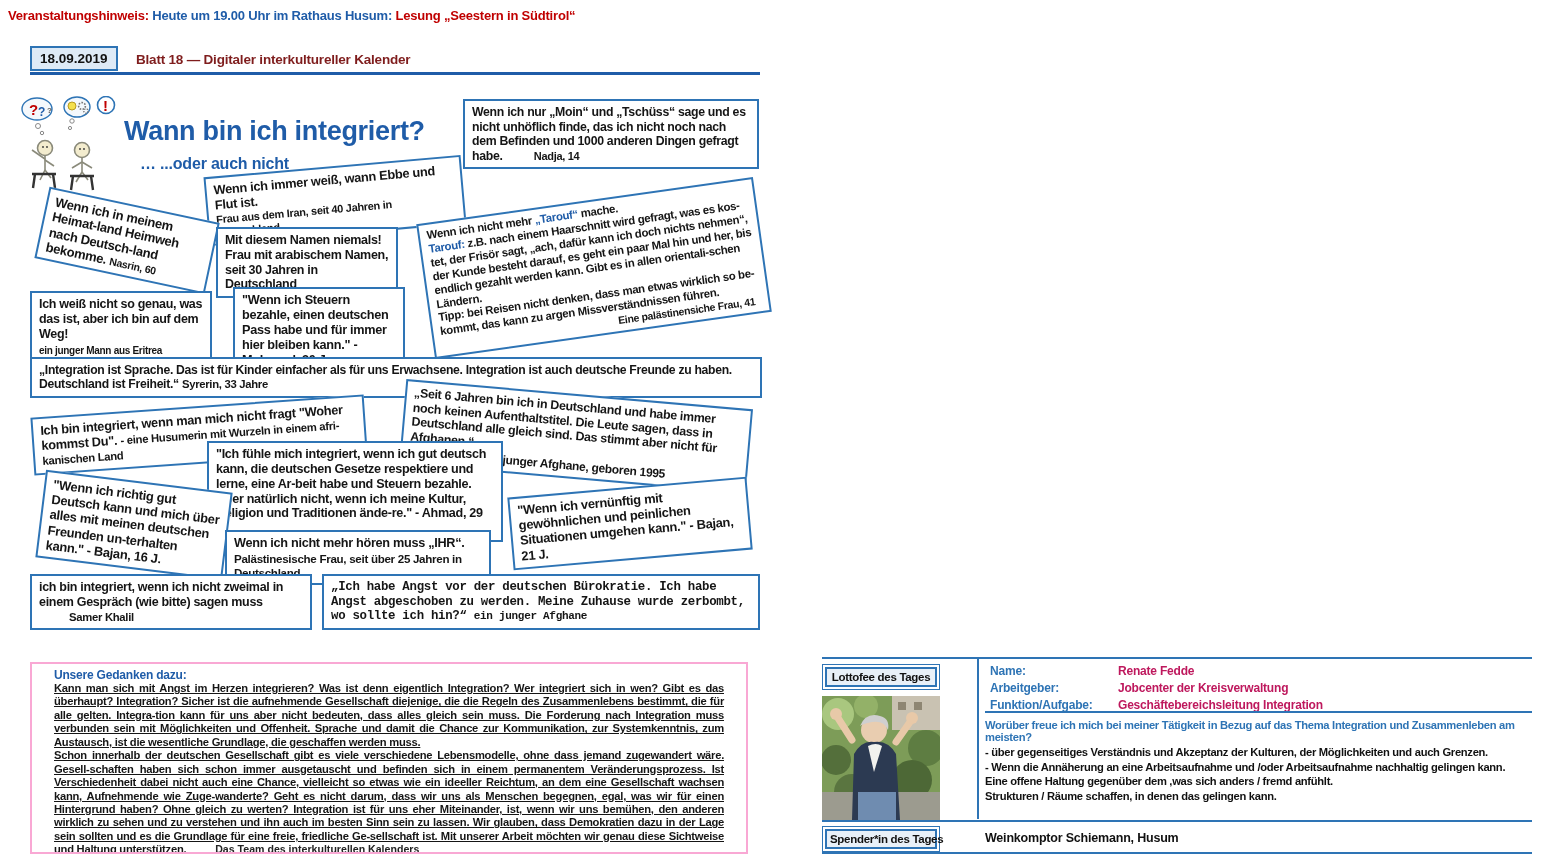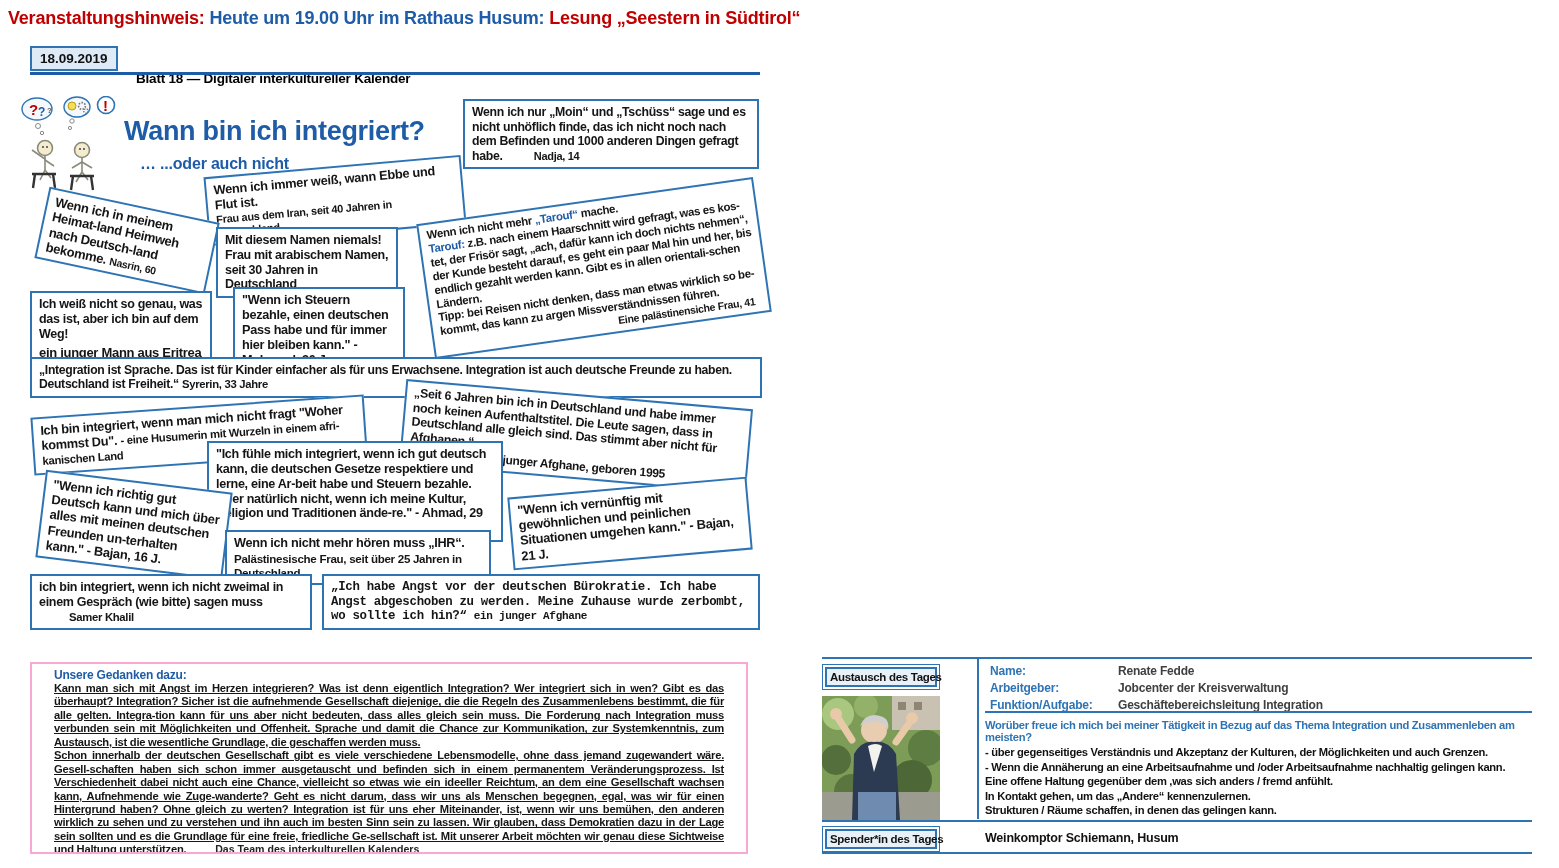--- a/index.html
+++ b/index.html
@@ -1,26 +1,26 @@
 <!DOCTYPE html>
 <html><head>
 <meta charset="utf-8">
 <style>
   * { box-sizing: border-box; margin: 0; padding: 0; }
   html,body { width:1559px; height:868px; background:#ffffff; font-family:"Liberation Sans", sans-serif; }
   #page { position:relative; width:1559px; height:868px; background:#fff; overflow:hidden; }
 
   
-  .banner { position:absolute; left:8px; top:8px; font-size:18px; font-weight:bold; letter-spacing:-0.2px; white-space:nowrap; }
+  .banner { position:absolute; left:8px; top:8px; font-size:13px; font-weight:bold; letter-spacing:-0.2px; white-space:nowrap; }
   .banner .red { color:#C00000; }
   .banner .blue { color:#1F5CA8; }
 
   
   .datebox { position:absolute; left:30px; top:46px; background:#DEEAF6; border:2px solid #2E74B5; padding:3px 8px; font-size:13.5px; font-weight:bold; color:#111; }
-  .sheet-title { position:absolute; left:136px; top:52px; font-size:13.5px; font-weight:bold; color:#000000; letter-spacing:-0.2px;margin-top:19px; }
+  .sheet-title { position:absolute; left:136px; top:52px; font-size:13.5px; font-weight:bold; color:#7f1d1d; letter-spacing:-0.2px; }
   .hline { position:absolute; background:#1F5CA8; height:3px; }
 
   
   .page-title { position:absolute; left:124px; top:116px; font-size:27px; font-weight:bold; color:#1F5CA8; letter-spacing:-0.3px; }
   .page-subtitle { position:absolute; left:140px; top:155px; font-size:16px; font-weight:bold; color:#1F5CA8; letter-spacing:-0.2px; }
 
   .qbox { position:absolute; background:#fff; border:2px solid #2E74B5; padding:4px 7px; font-weight:bold; color:#151515; font-size:12px; line-height:1.18; letter-spacing:-0.3px; }
   .qbox .author { font-size:10.5px; }
   .qbox .author-line { display:block; font-size:11px; margin-top:1px; }
   .qbox .author-center { display:block; text-align:center; font-size:12px; }
@@ -31,21 +31,21 @@
   .reflect h3 { font-size:12px; color:#1F5CA8; font-weight:bold; letter-spacing:-0.2px; }
   .reflect .body { font-size:11.2px; font-weight:bold; color:#151515; text-align:justify; line-height:1.2; letter-spacing:-0.25px;text-decoration:underline; }
   .reflect .sig { font-weight:bold; letter-spacing:0; font-size:10.6px; margin-left:26px; color:#222; }
 
   
   .panel-line { position:absolute; background:#2E74B5; }
   .label-box { position:absolute; border:1px solid #2E74B5; padding:2px; background:#fff; }
   .label-box .inner { display:block; border:2px solid #2E74B5; background:#E8F0F8; font-size:11.5px; font-weight:bold; color:#111; text-align:center; padding:2px 3px; letter-spacing:-0.3px; white-space:nowrap; }
   .field-row { position:absolute; left:990px; width:545px; height:17px; font-size:12px; font-weight:bold; letter-spacing:-0.2px; }
   .field-row .flabel { display:inline-block; width:128px; color:#2E74B5; }
-  .field-row .fvalue { color:#404040; }
+  .field-row .fvalue { color:#be185d; }
   .qa { position:absolute; left:985px; top:716px; width:548px; letter-spacing:-0.3px; }
   .qa .q { color:#2E74B5; font-weight:bold; font-size:11.2px; margin:3px 0 2px 0; }
   .qa .a { color:#111; font-weight:bold; font-size:11.2px; line-height:1.3; }
   .spender-value { position:absolute; left:985px; top:831px; font-size:12.5px; font-weight:bold; color:#111; letter-spacing:-0.2px; }
 
   .photo { position:absolute; left:822px; top:696px; width:118px; height:124px; }
   .illu { position:absolute; left:20px; top:96px; width:104px; height:96px; }
 </style>
 </head>
 <body>
@@ -131,21 +131,21 @@
     </div>
     <div>
       <span class="blue-term">Tarouf:</span><span> z.B. nach einem Haarschnitt wird gefragt, was es kos-tet, der Frisör sagt, „ach, dafür kann ich doch nichts nehmen“, der Kunde besteht darauf, es geht ein paar Mal hin und her, bis endlich gezahlt werden kann. Gibt es in allen orientali-schen Ländern.</span>
     </div>
     <div>Tipp: bei Reisen nicht denken, dass man etwas wirklich so be-kommt, das kann zu argen Missverständnissen führen.</div>
     <div style="text-align:right; font-size:10.5px; padding-right:6px;">Eine palästinensiche Frau, 41</div>
   </div>
 
   <div class="qbox" style="left:30px; top:291px; width:182px; font-size:12.5px;">
     <span>Ich weiß nicht so genau, was das ist, aber ich bin auf dem Weg!</span>
-    <span class="author-line" style="margin-top:4px; font-size:13px;">ein junger Mann aus Eritrea</span>
+    <span class="author-line" style="margin-top:4px; font-size:10px;">ein junger Mann aus Eritrea</span>
   </div>
 
   <div class="qbox" style="left:233px; top:287px; width:172px; font-size:12.7px;">
     <span>"Wenn ich Steuern bezahle, einen deutschen Pass habe und für immer hier bleiben kann." - Muhanad, 30 J.</span>
   </div>
 
   <div class="qbox" style="left:30px; top:357px; width:732px; font-size:12.2px;">
     <span>„Integration ist Sprache. Das ist für Kinder einfacher als für uns Erwachsene. Integration ist auch deutsche Freunde zu haben. Deutschland ist Freiheit.“</span>
     <span class="author" style="font-size:11.3px;">Syrerin, 33 Jahre</span>
   </div>
@@ -192,21 +192,21 @@
     <div class="body">
       <span>Kann man sich mit Angst im Herzen integrieren?  Was ist denn eigentlich Integration? Wer integriert sich in wen? Gibt es das überhaupt? Integration? Sicher ist die aufnehmende Gesellschaft diejenige, die die Regeln des Zusammenlebens bestimmt, die für alle gelten. Integra-tion kann für uns aber nicht bedeuten, dass alles gleich sein muss. Die Forderung nach Integration muss verbunden sein mit Möglichkeiten und Offenheit. Sprache und damit die Chance zur Kommunikation, zur Systemkenntnis, zum Austausch, ist die wesentliche Grundlage, die geschaffen werden muss.</span><br>
       <span>Schon innerhalb der deutschen Gesellschaft gibt es viele verschiedene Lebensmodelle, ohne dass jemand zugewandert wäre. Gesell-schaften haben sich schon immer ausgetauscht und befinden sich in einem permanentem Veränderungsprozess. Ist Verschiedenheit dabei nicht auch eine Chance, vielleicht so etwas wie ein ideeller Reichtum, an dem eine Gesellschaft wachsen kann, Aufnehmende wie Zuge-wanderte? Geht es nicht darum, dass wir uns als Menschen begegnen, egal, was wir für einen Hintergrund haben? Ohne gleich zu werten? Integration ist für uns eher  Miteinander, ist, wenn wir uns bemühen, den anderen wirklich zu sehen und zu verstehen und ihn auch im besten Sinn sein zu lassen. Wir glauben, dass Demokratien dazu in der Lage sein sollten und es die Grundlage für eine freie, friedliche Ge-sellschaft ist. Mit unserer Arbeit möchten wir genau diese Sichtweise und Haltung unterstützen.</span>
       <span class="sig">Das Team des interkulturellen Kalenders</span>
     </div>
   </div>
 
   <div class="panel-line" style="left:822px; top:657px; width:710px; height:2px;"></div>
 
   <div class="label-box" style="left:822px; top:664px; width:118px;">
-    <span class="inner">Austausch des Tages</span>
+    <span class="inner">Lottofee des Tages</span>
   </div>
 
   <svg class="photo" viewBox="0 0 118 124">
     <rect width="118" height="124" fill="#7d9c58"></rect>
     <rect x="70" y="0" width="48" height="34" fill="#c9c2b2"></rect>
     <rect x="76" y="6" width="8" height="8" fill="#8e8673"></rect>
       <rect x="92" y="6" width="8" height="8" fill="#8e8673"></rect>
     <circle cx="16" cy="18" r="16" fill="#a9c77f"></circle>
     <circle cx="44" cy="10" r="12" fill="#93b168"></circle>
     <circle cx="104" cy="52" r="18" fill="#5e7d42"></circle>
@@ -239,21 +239,20 @@
     <span class="flabel">Funktion/Aufgabe:</span><span class="fvalue">Geschäftebereichsleitung Integration</span>
   </div>
 
   <div class="panel-line" style="left:985px; top:711px; width:547px; height:2px;"></div>
 
   <div class="qa">
     <div class="q">Worüber freue ich mich bei meiner Tätigkeit in Bezug auf das Thema Integration und Zusammenleben am meisten?</div>
     <div class="a">- über gegenseitiges Verständnis und Akzeptanz der Kulturen, der Möglichkeiten und auch Grenzen.</div>
     <div class="a">- Wenn die Annäherung an eine Arbeitsaufnahme und /oder Arbeitsaufnahme nachhaltig gelingen kann.</div>
     <div class="a">Eine offene Haltung gegenüber dem ,was sich anders / fremd anfühlt.</div>
-    <div class="a">In Kontakt gehen, um das „Andere“ kennenzulernen.</div>
     <div class="a">Strukturen / Räume schaffen, in denen das gelingen kann.</div>
   </div>
 
   <div class="panel-line" style="left:822px; top:820px; width:710px; height:2px;"></div>
 
   <div class="label-box" style="left:822px; top:826px; width:118px;">
     <span class="inner">Spender*in des Tages</span>
   </div>
   <div class="spender-value">Weinkomptor Schiemann, Husum</div>
 

